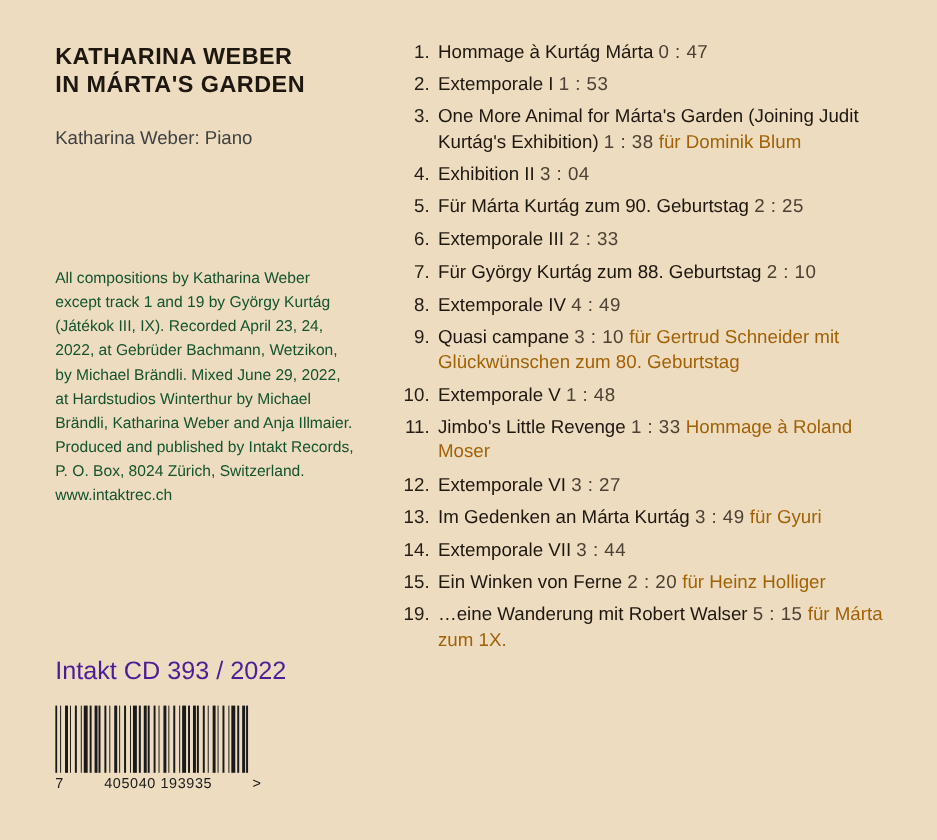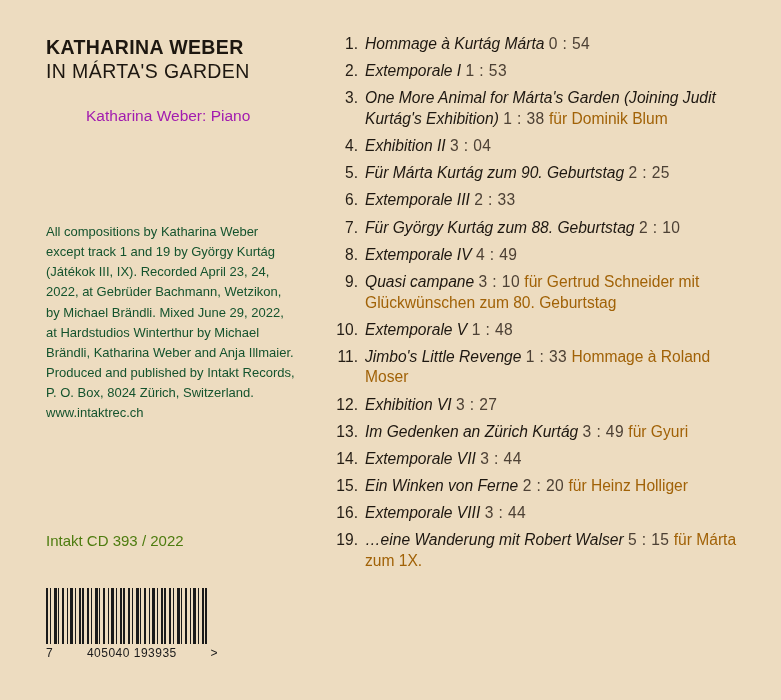--- a/index.html
+++ b/index.html
@@ -30,47 +30,46 @@
   }
   .artist-name {
     font-size: 19.5px;
     font-weight: bold;
     letter-spacing: 0.4px;
     line-height: 1.22;
     color: #1d1710;
   }
   .album-title {
     font-size: 19.5px;
-    font-weight: normal;
+    font-weight: bold;
     letter-spacing: 0.4px;
     line-height: 1.22;
     color: #1d1710;
   }
   .performer {
     margin-top: 22px;
     font-size: 15.5px;
     line-height: 1.3;
-    color: #a21caf;
-    margin-left: 40px;
+    color: #404040;
   }
   .credits {
     position: absolute;
     left: 46px;
     top: 222px;
     width: 250px;
     font-size: 13px;
     line-height: 1.55;
     color: #14532d;
   }
   .catalog {
     position: absolute;
     left: 46px;
-    top: 532px;
-    font-size: 15px;
-    color: #4d7c0f;
+    top: 548px;
+    font-size: 21px;
+    color: #4c1d95;
   }
 
   
   .barcode-wrap {
     position: absolute;
     left: 46px;
     top: 588px;
     width: 165px;
   }
   .barcode {
@@ -125,21 +124,20 @@
     font-size: 15.6px;
     line-height: 1.32;
   }
   .track-body {
     flex: 1 1 auto;
     line-height: 1.32;
     color: #241d15;
   }
   .t-title {
     color: #1d1710;
-    font-style: italic;
   }
   .t-time {
     color: #4d4135;
     letter-spacing: 0.4px;
   }
   .t-note {
     color: #a16207;
   }
 </style>
 </head>
@@ -162,21 +160,21 @@
     <div class="barcode-digits">
       <span>7</span>
       <span>405040 193935</span>
       <span>&gt;</span>
     </div>
   </div>
 
   <div class="tracklist" id="tracklist">
       <div class="track">
         <div class="track-num">1.</div>
-        <div class="track-body"><span class="t-title">Hommage à Kurtág Márta</span> <span class="t-time">0 : 54</span></div>
+        <div class="track-body"><span class="t-title">Hommage à Kurtág Márta</span> <span class="t-time">0 : 47</span></div>
       </div>
       <div class="track">
         <div class="track-num">2.</div>
         <div class="track-body"><span class="t-title">Extemporale I</span> <span class="t-time">1 : 53</span></div>
       </div>
       <div class="track">
         <div class="track-num">3.</div>
         <div class="track-body"><span class="t-title">One More Animal for Márta's Garden (Joining Judit Kurtág's Exhibition)</span> <span class="t-time">1 : 38</span> <span class="t-note">für Dominik Blum</span></div>
       </div>
       <div class="track">
@@ -206,37 +204,33 @@
       <div class="track">
         <div class="track-num">10.</div>
         <div class="track-body"><span class="t-title">Extemporale V</span> <span class="t-time">1 : 48</span></div>
       </div>
       <div class="track">
         <div class="track-num">11.</div>
         <div class="track-body"><span class="t-title">Jimbo's Little Revenge</span> <span class="t-time">1 : 33</span> <span class="t-note">Hommage à Roland Moser</span></div>
       </div>
       <div class="track">
         <div class="track-num">12.</div>
-        <div class="track-body"><span class="t-title">Exhibition VI</span> <span class="t-time">3 : 27</span></div>
+        <div class="track-body"><span class="t-title">Extemporale VI</span> <span class="t-time">3 : 27</span></div>
       </div>
       <div class="track">
         <div class="track-num">13.</div>
-        <div class="track-body"><span class="t-title">Im Gedenken an Zürich Kurtág</span> <span class="t-time">3 : 49</span> <span class="t-note">für Gyuri</span></div>
+        <div class="track-body"><span class="t-title">Im Gedenken an Márta Kurtág</span> <span class="t-time">3 : 49</span> <span class="t-note">für Gyuri</span></div>
       </div>
       <div class="track">
         <div class="track-num">14.</div>
         <div class="track-body"><span class="t-title">Extemporale VII</span> <span class="t-time">3 : 44</span></div>
       </div>
       <div class="track">
         <div class="track-num">15.</div>
         <div class="track-body"><span class="t-title">Ein Winken von Ferne</span> <span class="t-time">2 : 20</span> <span class="t-note">für Heinz Holliger</span></div>
       </div>
       <div class="track">
-        <div class="track-num">16.</div>
-        <div class="track-body"><span class="t-title">Extemporale VIII</span> <span class="t-time">3 : 44</span></div>
-      </div>
-      <div class="track">
         <div class="track-num">19.</div>
         <div class="track-body"><span class="t-title">…eine Wanderung mit Robert Walser</span> <span class="t-time">5 : 15</span> <span class="t-note">für Márta zum 1X.</span></div>
       </div>
     </div>
 
 </div>
 
 </body></html>

